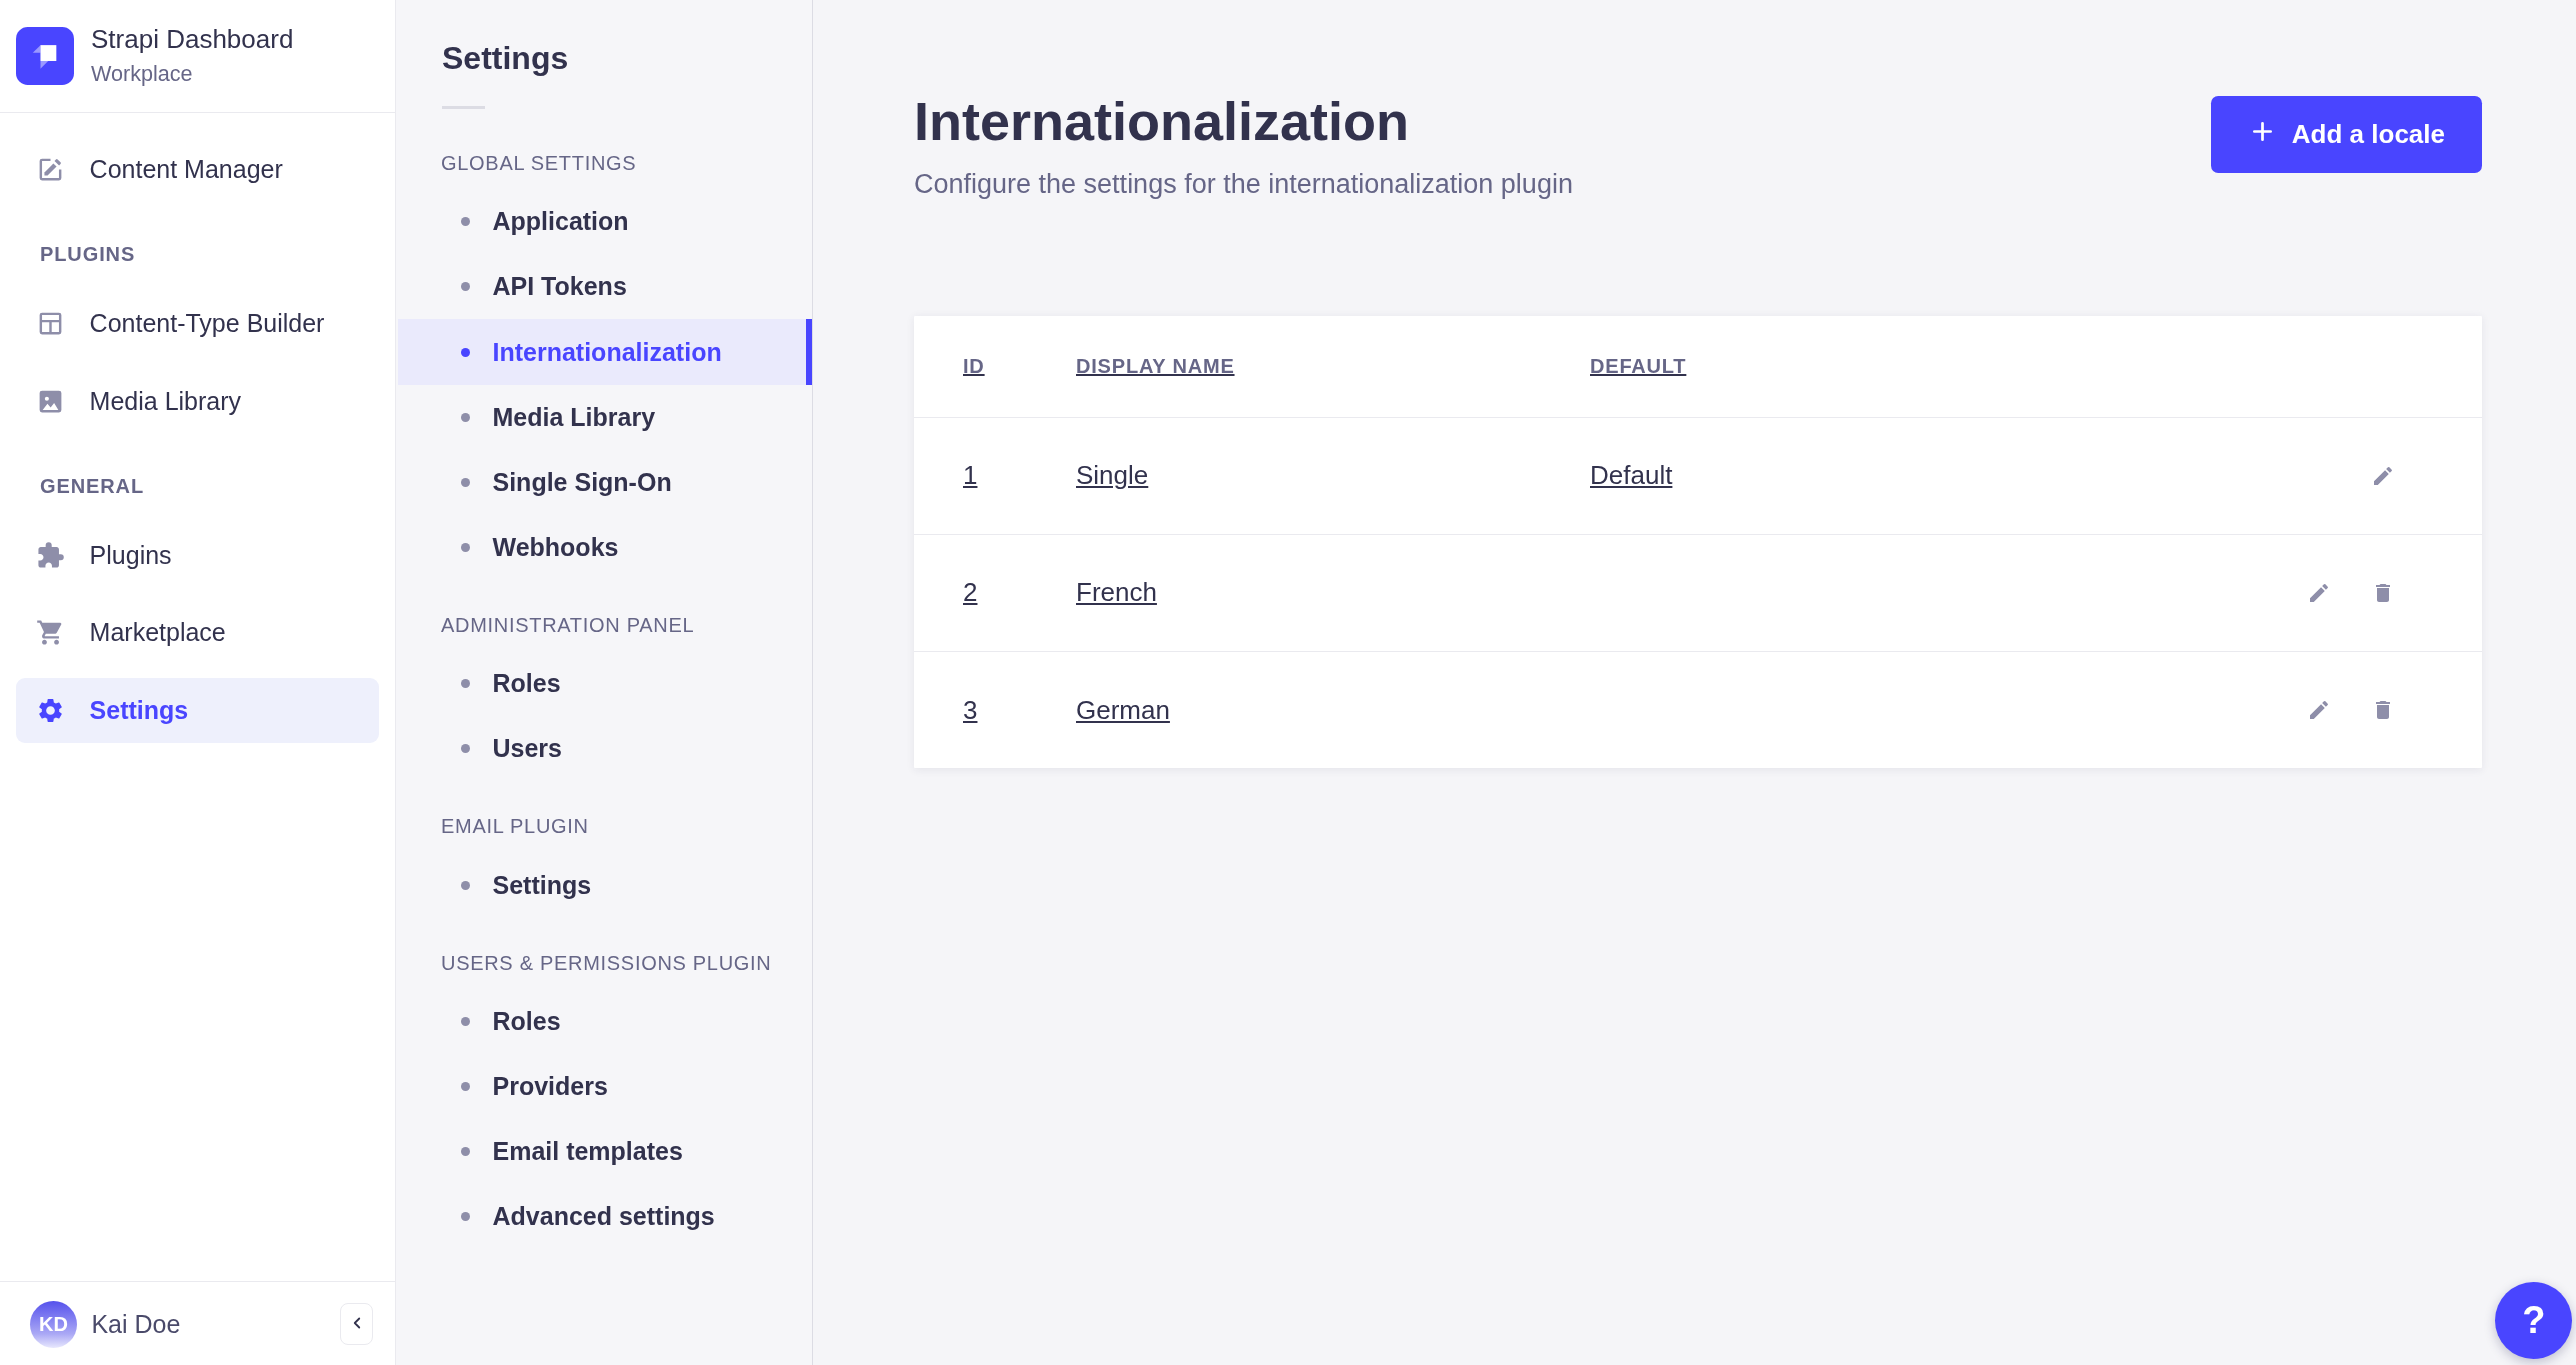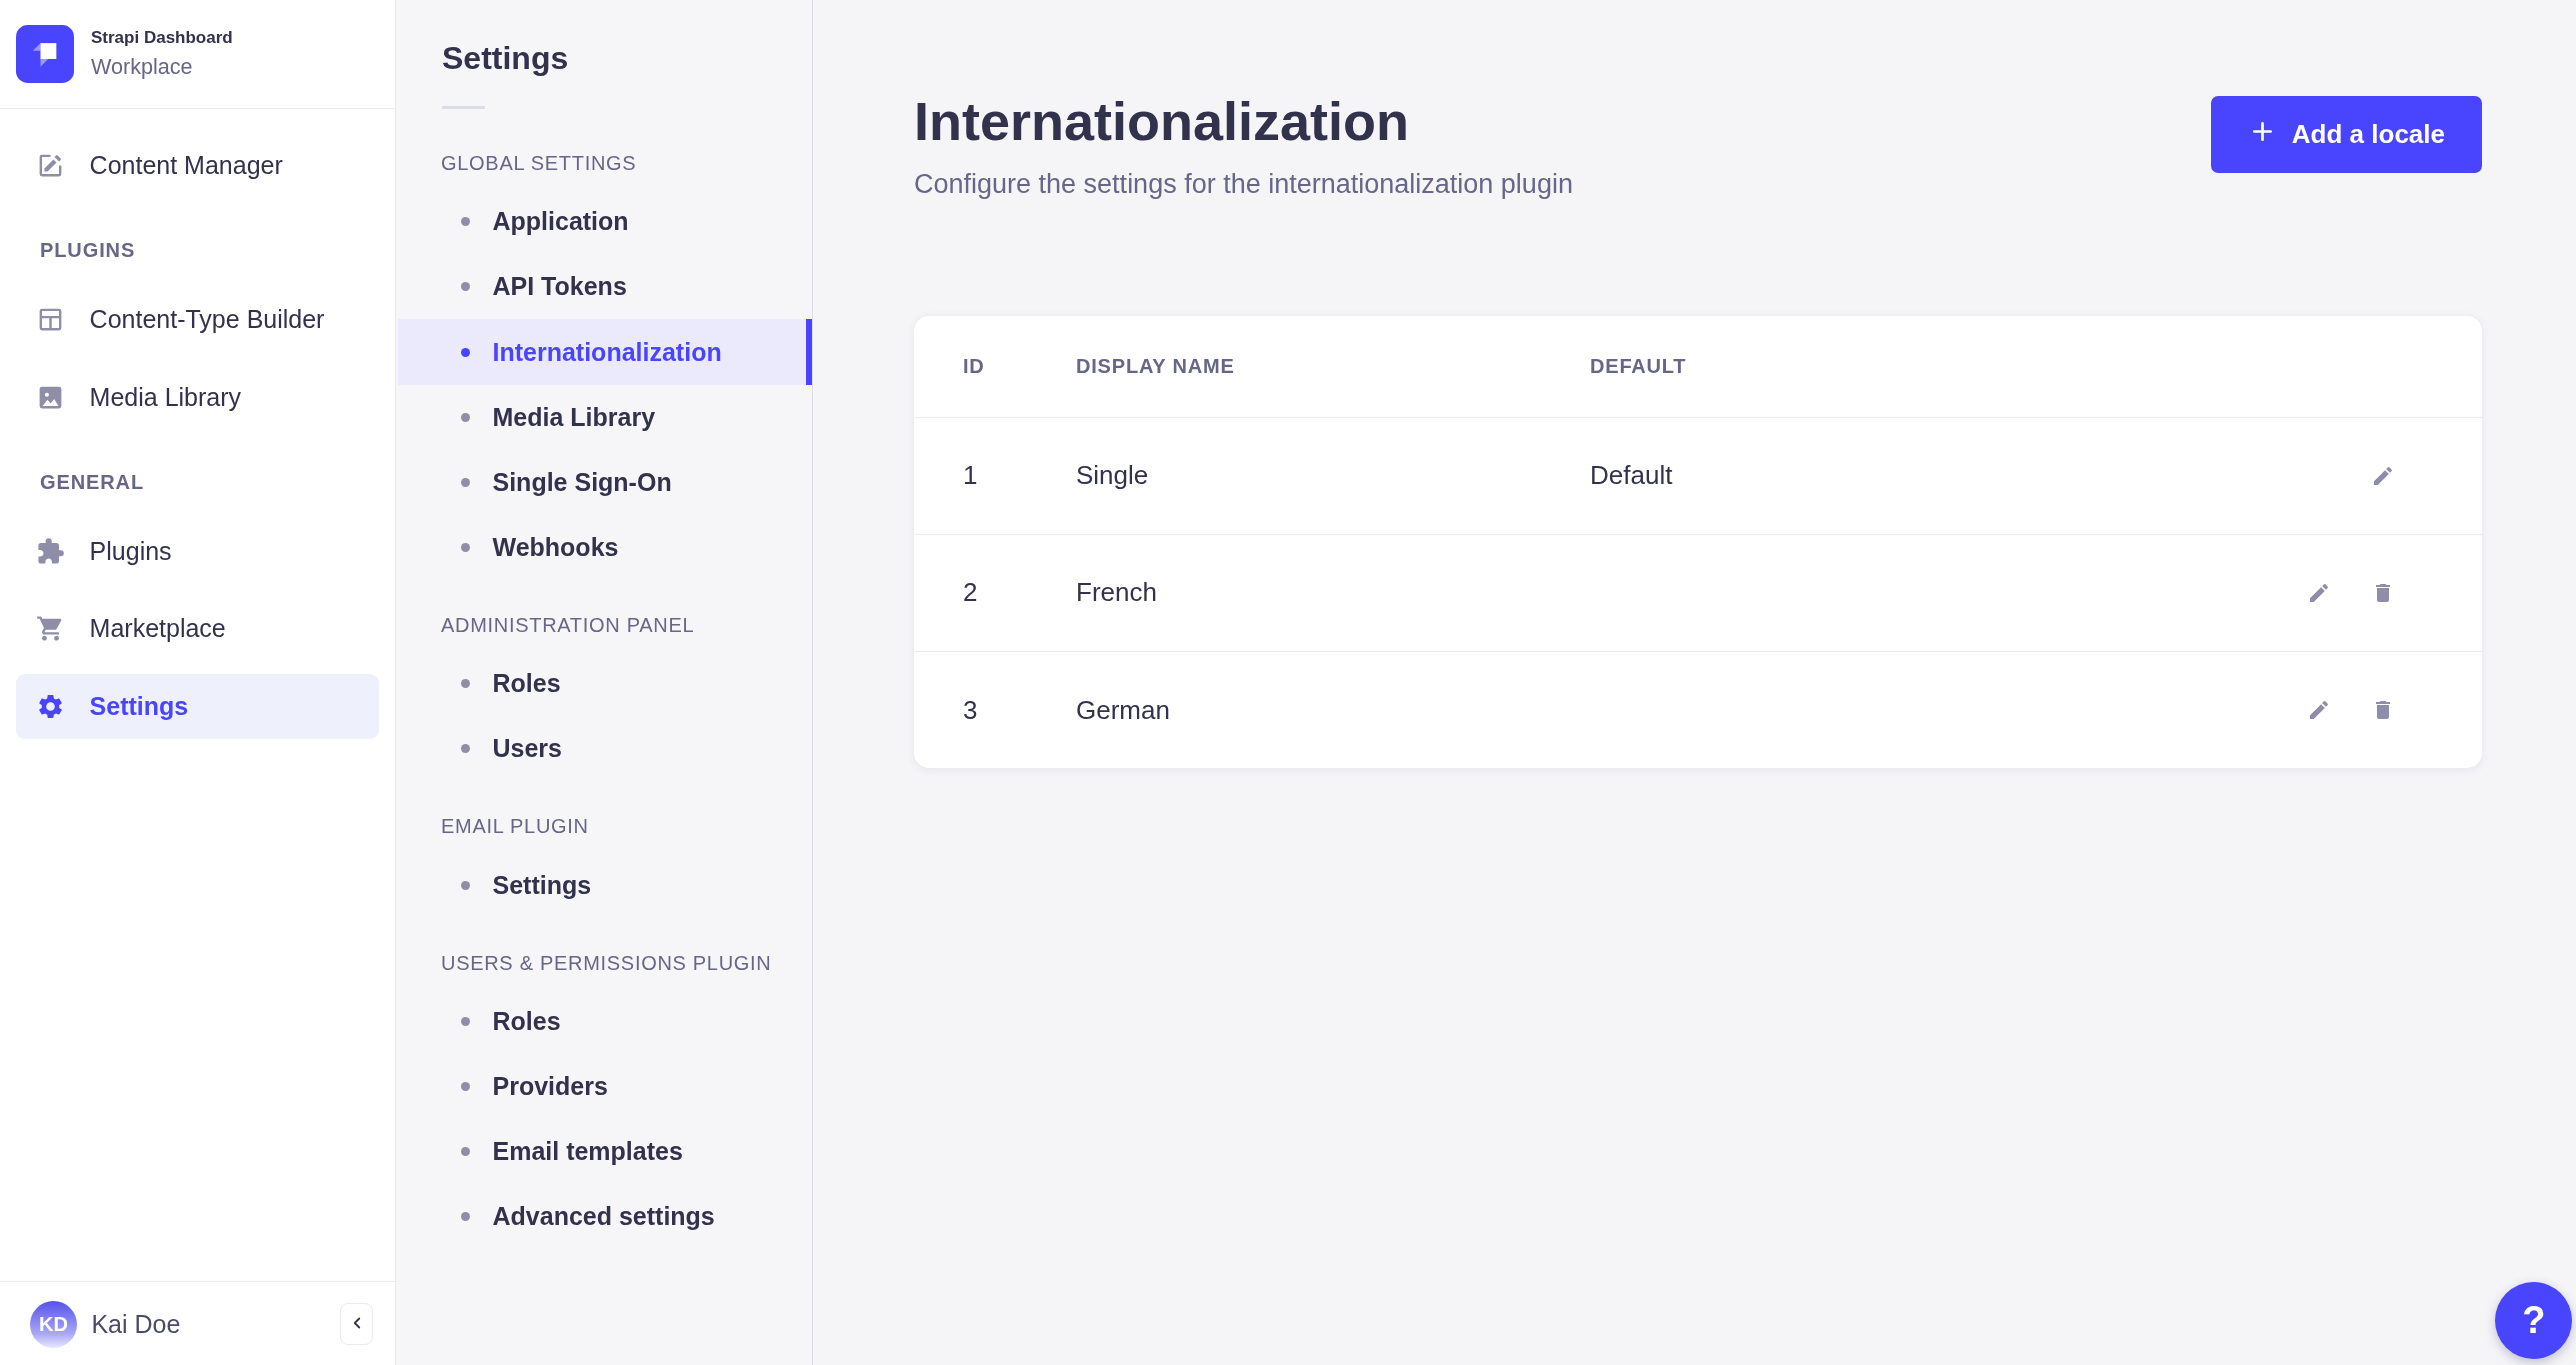--- a/index.html
+++ b/index.html
@@ -18,21 +18,21 @@
     background: #ffffff;
     border-right: 1.8px solid #eaeaef;
     display: flex; flex-direction: column;
   }
   .brand {
     display: flex; align-items: center; gap: 17px;
     padding: 25px 18px 25px 16px;
     border-bottom: 1.8px solid #eaeaef;
   }
   .brand-logo { width: 58px; height: 58px; flex: 0 0 auto; }
-  .brand-title { font-size: 17px; font-weight: bold; color: #32324d; line-height: 1.15; }
+  .brand-title { font-size: 26px; font-weight: normal; color: #32324d; line-height: 1.15; }
   .brand-subtitle { font-size: 21.6px; color: #666687; margin-top: 6.3px; }
 
   .nav-list { padding-top: 24px; flex: 1 1 auto; }
   .nav-item {
     display: flex; align-items: center; gap: 21.6px;
     height: 65px; margin: 0 16px 12.6px 16px;
     padding-left: 16px; border-radius: 9px;
     cursor: pointer;
   }
   .nav-item .nav-icon { width: 36px; height: 36px; display: flex; align-items: center; justify-content: center; }
@@ -101,23 +101,24 @@
   .add-locale-btn {
     margin-top: 7.2px; height: 77px; border: none; border-radius: 7.2px;
     background: #4945ff; color: #ffffff;
     font-family: "Liberation Sans", sans-serif;
     font-size: 26px; font-weight: bold;
     display: flex; align-items: center; gap: 15.3px;
     padding: 0 37px; cursor: pointer;
   }
 
   .table-card {
-    margin-top: 116px; background: #ffffff; border-radius: 15px;
+    margin-top: 116px; background: #ffffff; border-radius: 1px;
     box-shadow: 0 1.8px 9px rgba(33, 33, 82, 0.08);
     overflow: hidden;
+    text-decoration: underline;
   }
   table { width: 100%; border-collapse: collapse; table-layout: fixed; }
   col.c-id { width: 162px; }
   col.c-name { width: 514px; }
   col.c-actions { width: 359px; }
   thead th {
     height: 101px; text-align: left; vertical-align: middle;
     font-size: 20px; font-weight: bold; color: #666687; letter-spacing: 0.8px;
   }
   th.cell-id, td.cell-id { padding-left: 49px; }

